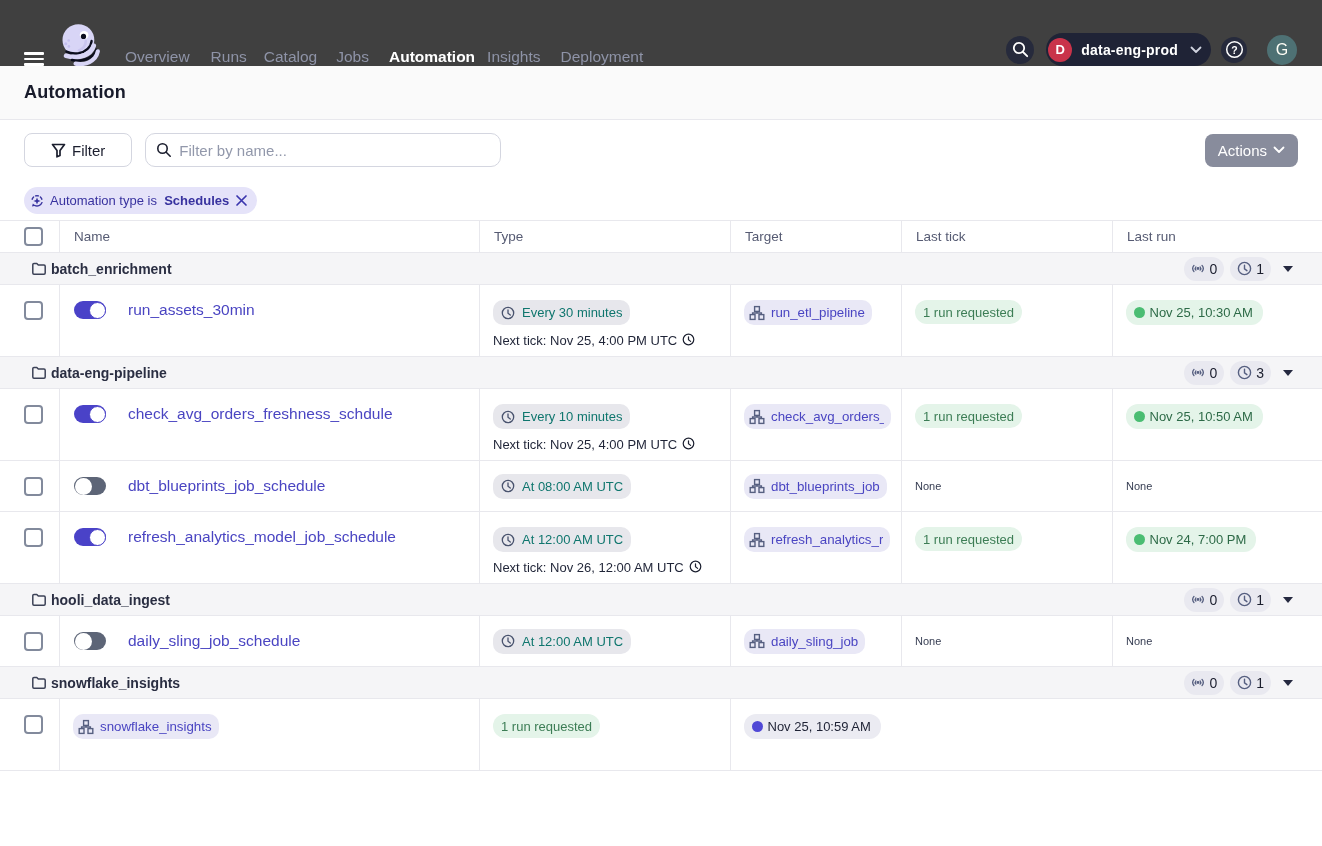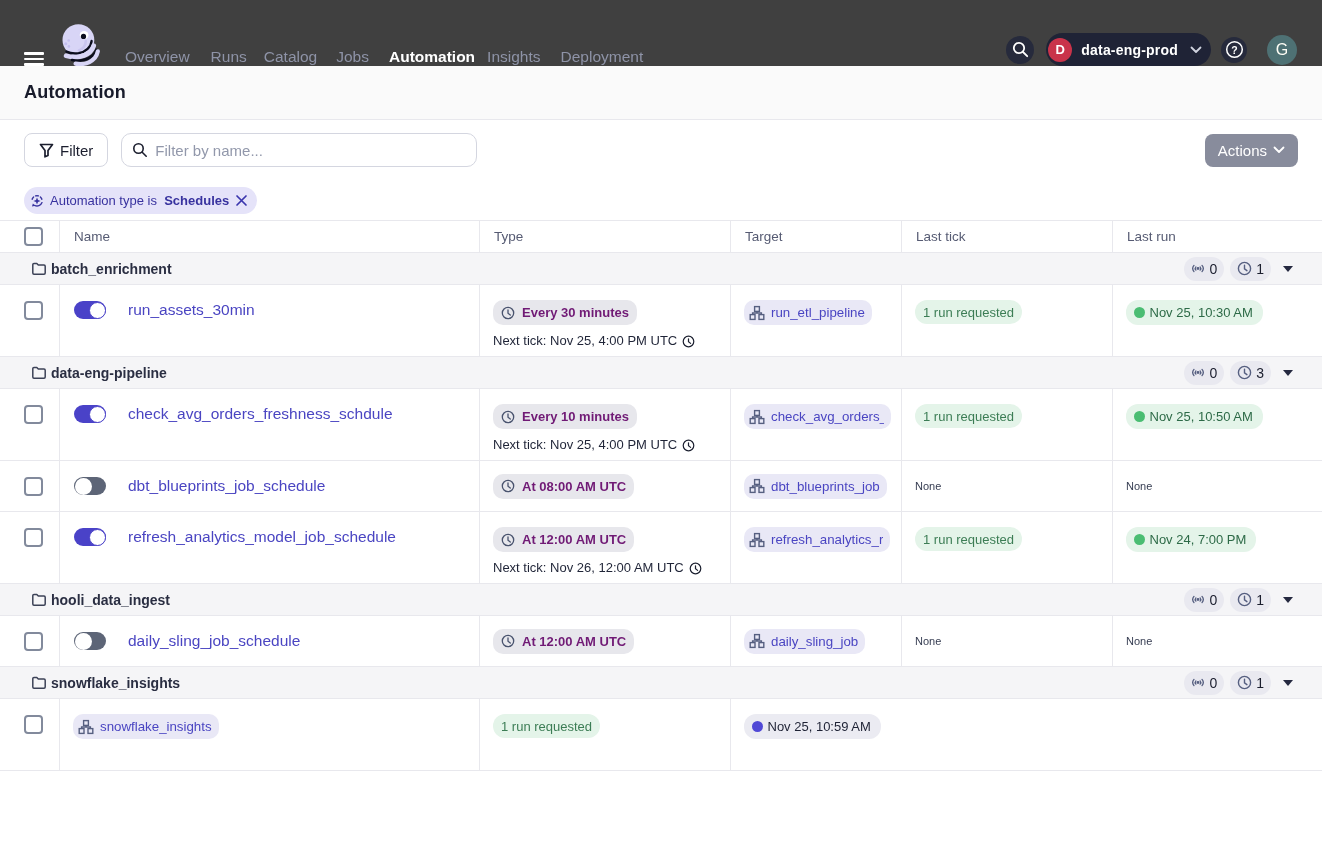--- a/index.html
+++ b/index.html
@@ -24,21 +24,21 @@
 .envdot { width: 24px; height: 24px; border-radius: 50%; background: #c9334a; color: #fff; font-size: 13px; font-weight: 700; display: flex; align-items: center; justify-content: center; }
 .envname { color: #fff; font-size: 14px; font-weight: 700; margin: 0 12px 0 9px; letter-spacing: .2px; }
 .avatar { width: 30px; height: 30px; border-radius: 50%; background: #4e7174; color: #fdfdf5; font-size: 16px; font-weight: 400; display: flex; align-items: center; justify-content: center; margin-left: 20px; }
 
 
 .titlebar { height: 54px; background: #fafafa; border-bottom: 1px solid #e8e8ed; display: flex; align-items: center; padding: 0 24px; }
 .titlebar h1 { font-size: 18px; font-weight: 700; color: #181b2b; letter-spacing: .2px; }
 
 
 .toolbar { display: flex; align-items: center; padding: 13px 24px 0 24px; }
-.btn-filter { height: 34px; display: inline-flex; align-items: center; gap: 6px; background: #fff; border: 1px solid #d4d6e0; border-radius: 8px; padding: 0 14px; font-size: 15px; color: #1b1e2e; font-weight: 500; }
+.btn-filter { height: 34px; display: inline-flex; align-items: center; gap: 6px; background: #fff; border: 1px solid #d4d6e0; border-radius: 8px; padding: 0 26px; font-size: 15px; color: #1b1e2e; font-weight: 500; }
 .searchbox { height: 34px; width: 356px; margin-left: 13px; border: 1px solid #d4d6e0; border-radius: 10px; display: flex; align-items: center; padding: 0 10px; gap: 7px; background:#fff; }
 .searchbox span { color: #9298ab; font-size: 15px; }
 .btn-actions { margin-left: auto; height: 33px; background: #888c9c; color: #fff; border: none; border-radius: 8px; font-size: 15px; font-weight: 500; display: inline-flex; align-items: center; gap: 6px; padding: 0 13px; }
 
 
 .chiprow { padding: 20px 24px 0 24px; }
 .chip { height: 27px; display: inline-flex; align-items: center; background: #e5e3f9; border-radius: 13.5px; padding: 0 9px 0 6px; gap: 6px; font-size: 13px; color: #38329f; }
 .chip b { font-weight: 700; }
 
 
@@ -65,22 +65,22 @@
 .namecell { display: flex; align-items: flex-start; padding-left: 14px !important; }
 .drow.two .namecell { padding-top: 16px !important; }
 .drow.one .namecell { align-items: center; }
 .toggle { position: relative; width: 32px; height: 18px; border-radius: 9px; flex: none; }
 .toggle.on { background: #4a42c8; }
 .toggle.off { background: #5d6577; }
 .toggle .knob { position: absolute; top: 0.5px; width: 17px; height: 17px; background: #fff; border-radius: 50%; }
 .toggle.on .knob { right: 0.5px; border: 1px solid #4a42c8; }
 .toggle.off .knob { left: 0.5px; }
 .name-link { color: #4a45c2; font-size: 15.5px; margin-left: 22px; line-height: 18px; white-space: nowrap; }
-.pill { height: 25px; display: inline-flex; align-items: center; gap: 7px; background: #e7e7ec; border-radius: 10px; padding: 0 8px; font-size: 13px; color: #701a75; white-space: nowrap; font-weight: bold; }
-.nexttick { margin-top: 8px; font-size: 13px; color: #1f2437; display: flex; align-items: flex-end; gap: 5px; white-space: nowrap; }
+.pill { height: 25px; display: inline-flex; align-items: center; gap: 7px; background: #e7e7ec; border-radius: 10px; padding: 0 8px; font-size: 13px; color: #0f766e; white-space: nowrap; }
+.nexttick { margin-top: 8px; font-size: 13px; color: #1f2437; display: flex; align-items: flex-start; gap: 5px; white-space: nowrap; }
 .tpill { height: 25px; display: inline-flex; align-items: center; gap: 6px; background: #e9e8f6; border-radius: 10px; padding: 0 7px 0 5px; font-size: 13.3px; color: #4a45c2; max-width: 146.5px; overflow: hidden; white-space: nowrap; }
 .tpill svg { flex: none; }
 .tpill span { overflow: hidden; }
 .gpill { height: 24px; display: inline-flex; align-items: center; background: #e4f4e9; border-radius: 12px; padding: 0 8px; font-size: 13px; color: #3c7d55; }
 .rpill { height: 25px; display: inline-flex; align-items: center; gap: 4.5px; background: #e4f4e9; border-radius: 12px; padding: 0 10px 0 8px; font-size: 13px; color: #2d6a47; white-space: nowrap; }
 .rpill .dot { width: 11px; height: 11px; border-radius: 50%; background: #4abd72; }
 .rpill.blue { background: #ebebf2; color: #1e2235; }
 .rpill.blue .dot { background: #5149d6; }
 .none { font-size: 11px; color: #363d52; }
 svg { display: block; }

